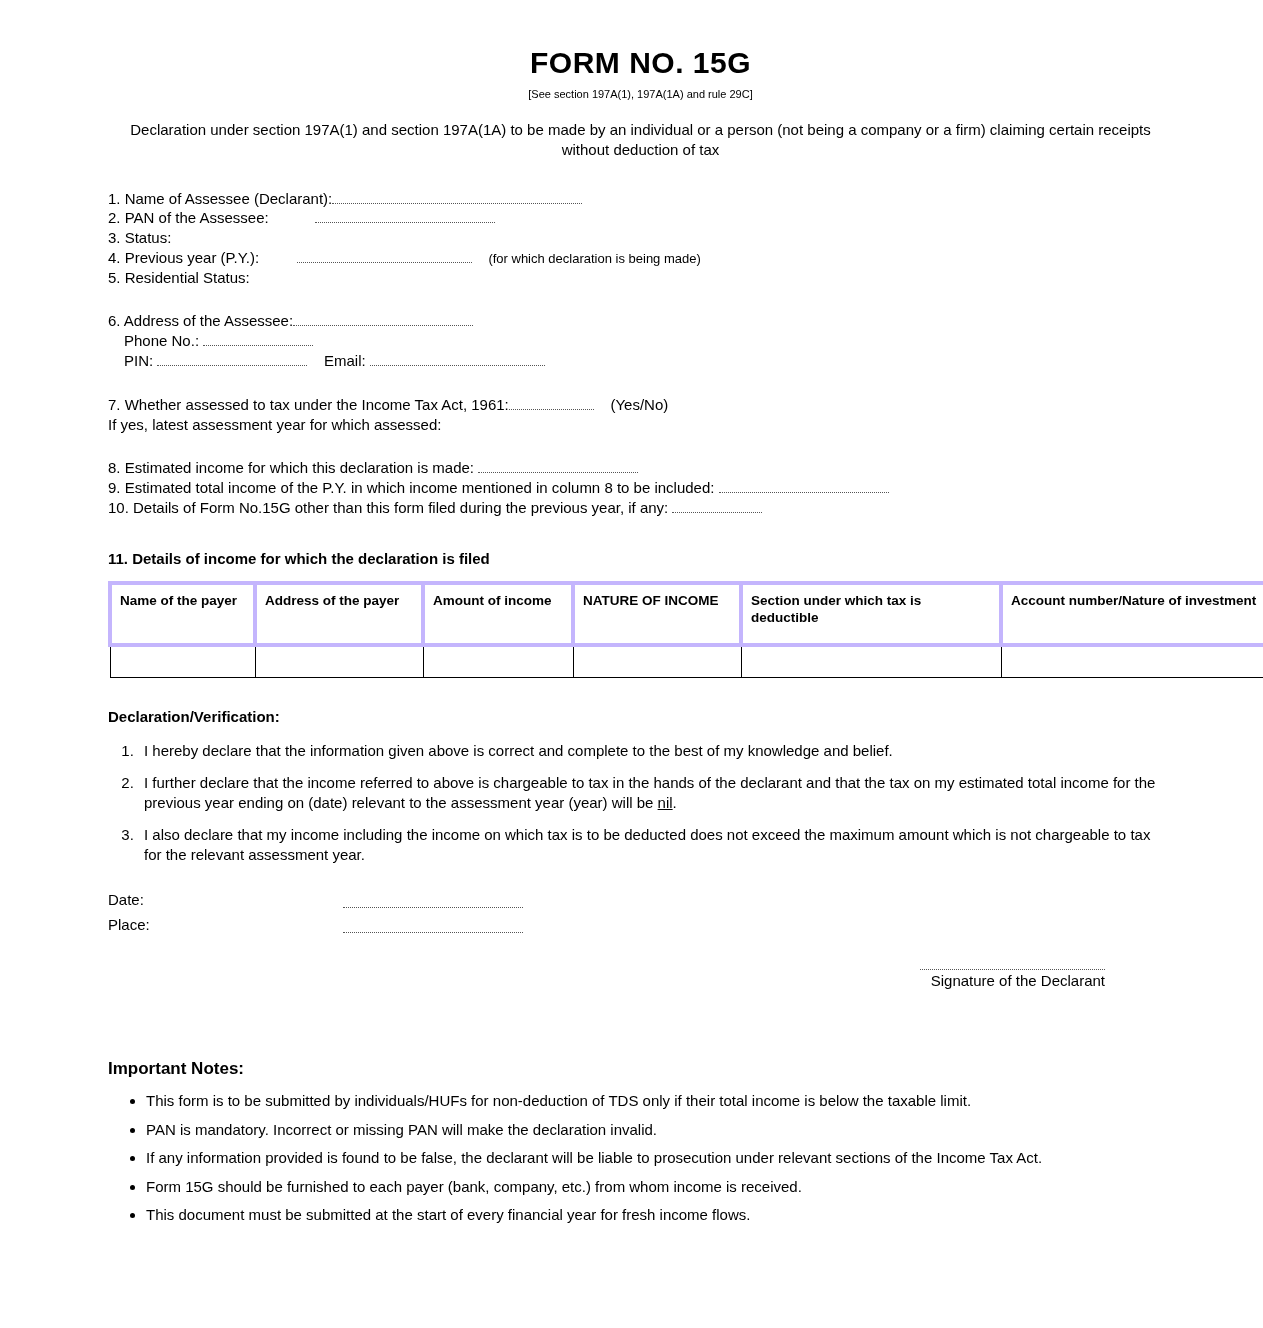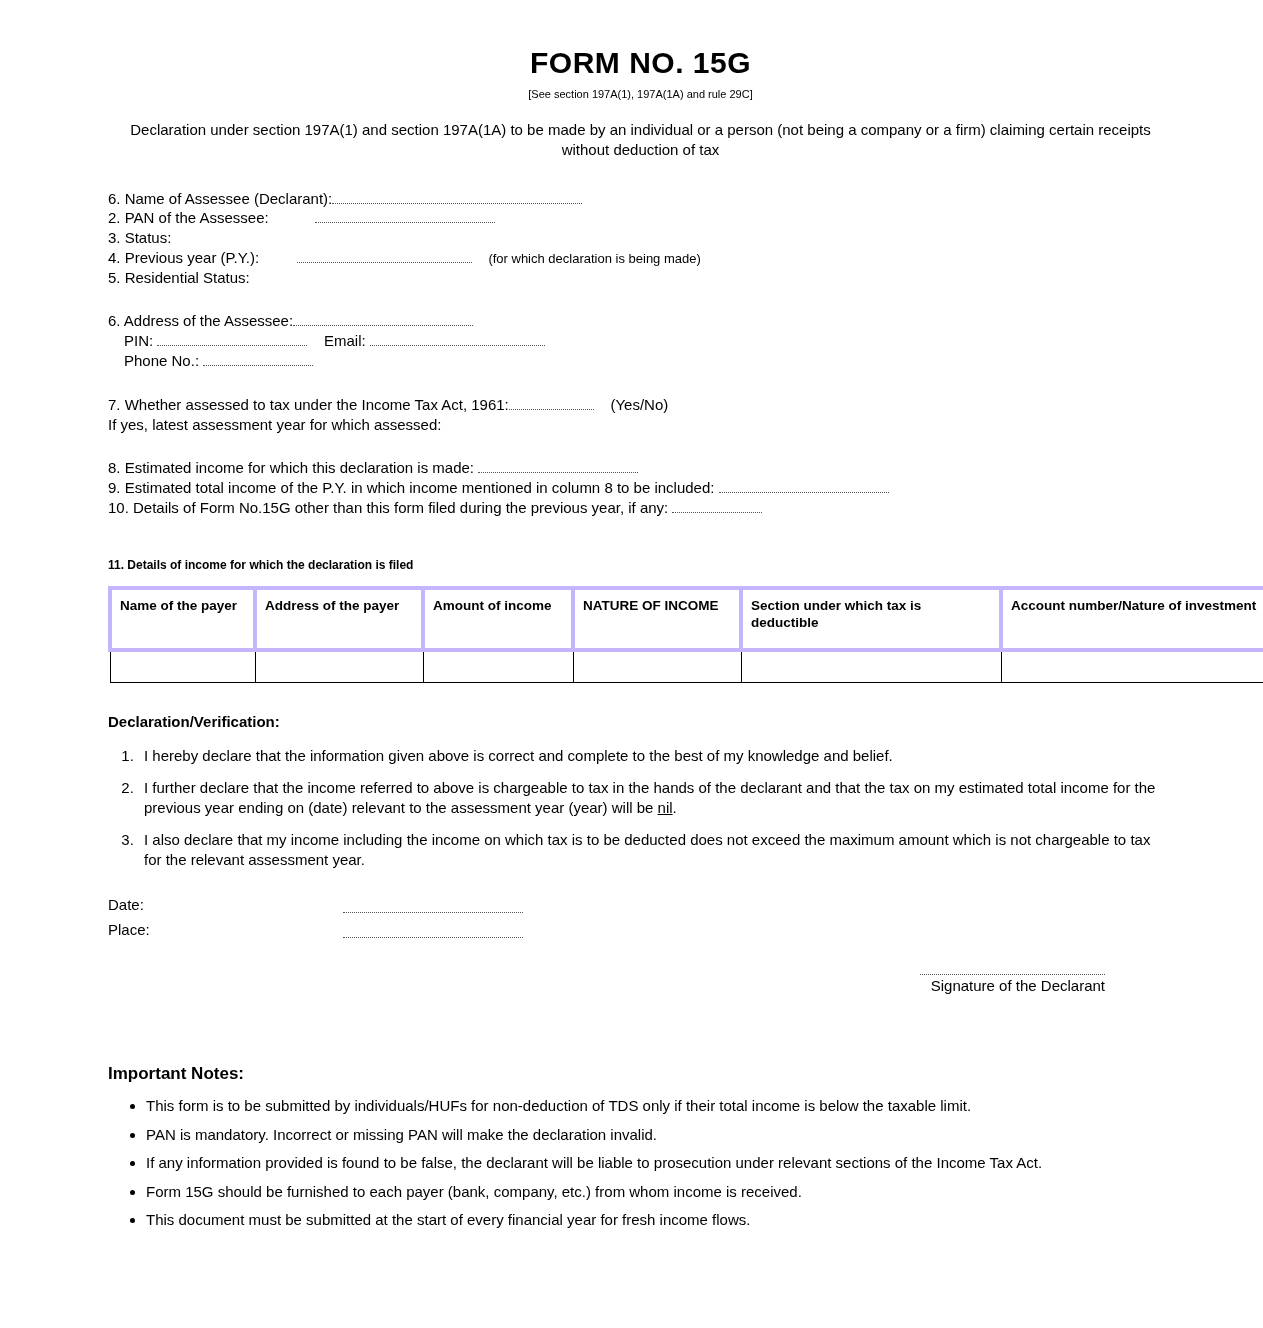--- a/index.html
+++ b/index.html
@@ -58,22 +58,22 @@
   .d-90  { width: 90px; }
   .d-85  { width: 85px; }
   .d-170 { width: 170px; }
   .small-note {
     font-size: 13px;
   }
   .block-gap { height: 24px; }
   .indent-1 { padding-left: 16px; }
   .section-head {
     font-weight: bold;
-    font-size: 12px;
-    margin: 40px 0 14px 0;
+    font-size: 15px;
+    margin: 32px 0 14px 0;
   }
   table.income {
     border-collapse: collapse;
     width: 1045px;
     table-layout: fixed;
   }
   table.income th {
     border: 4px solid #c4b5fd;
     font-size: 13.5px;
     font-weight: bold;
@@ -159,21 +159,21 @@
 </head>
 <body>
 
 <div class="page">
 
   <div class="form-title">FORM NO. 15G</div>
   <div class="form-subtitle">[See section 197A(1), 197A(1A) and rule 29C]</div>
   <div class="intro">Declaration under section 197A(1) and section 197A(1A) to be made by an individual or a person (not being a company or a firm) claiming certain receipts without deduction of tax</div>
 
   <div class="field-row">
-    <span>6. Name of Assessee (Declarant):</span><span class="dots d-250"></span>
+    <span>1. Name of Assessee (Declarant):</span><span class="dots d-250"></span>
   </div>
 
   <div class="field-row">
     <span>2. PAN of the Assessee:</span>&nbsp;&nbsp;&nbsp;&nbsp;&nbsp;&nbsp;&nbsp;&nbsp;&nbsp;&nbsp;&nbsp;<span class="dots d-180"></span>
   </div>
 
   <div class="field-row">
     <span>3. Status:</span>
   </div>
 
@@ -182,28 +182,28 @@
   </div>
 
   <div class="field-row">
     <span>5. Residential Status:</span>
   </div>
 
   <div class="block-gap"></div>
 
   <div class="field-row">
     <span>6. Address of the Assessee:</span><span class="dots d-180"></span>
+  </div>
+
+  <div class="field-row indent-1">
+    <span>Phone No.:</span>&nbsp;<span class="dots d-110"></span>
   </div>
 
   <div class="field-row indent-1">
     <span>PIN:</span>&nbsp;<span class="dots d-150"></span>&nbsp;&nbsp;&nbsp;&nbsp;<span>Email:</span>&nbsp;<span class="dots d-175"></span>
-  </div>
-
-  <div class="field-row indent-1">
-    <span>Phone No.:</span>&nbsp;<span class="dots d-110"></span>
   </div>
 
   <div class="block-gap"></div>
 
   <div class="field-row">
     <span>7. Whether assessed to tax under the Income Tax Act, 1961:</span><span class="dots d-85"></span>&nbsp;&nbsp;&nbsp;&nbsp;<span>(Yes/No)</span>
   </div>
 
   <div class="field-row">
     <span>If yes, latest assessment year for which assessed:</span>

